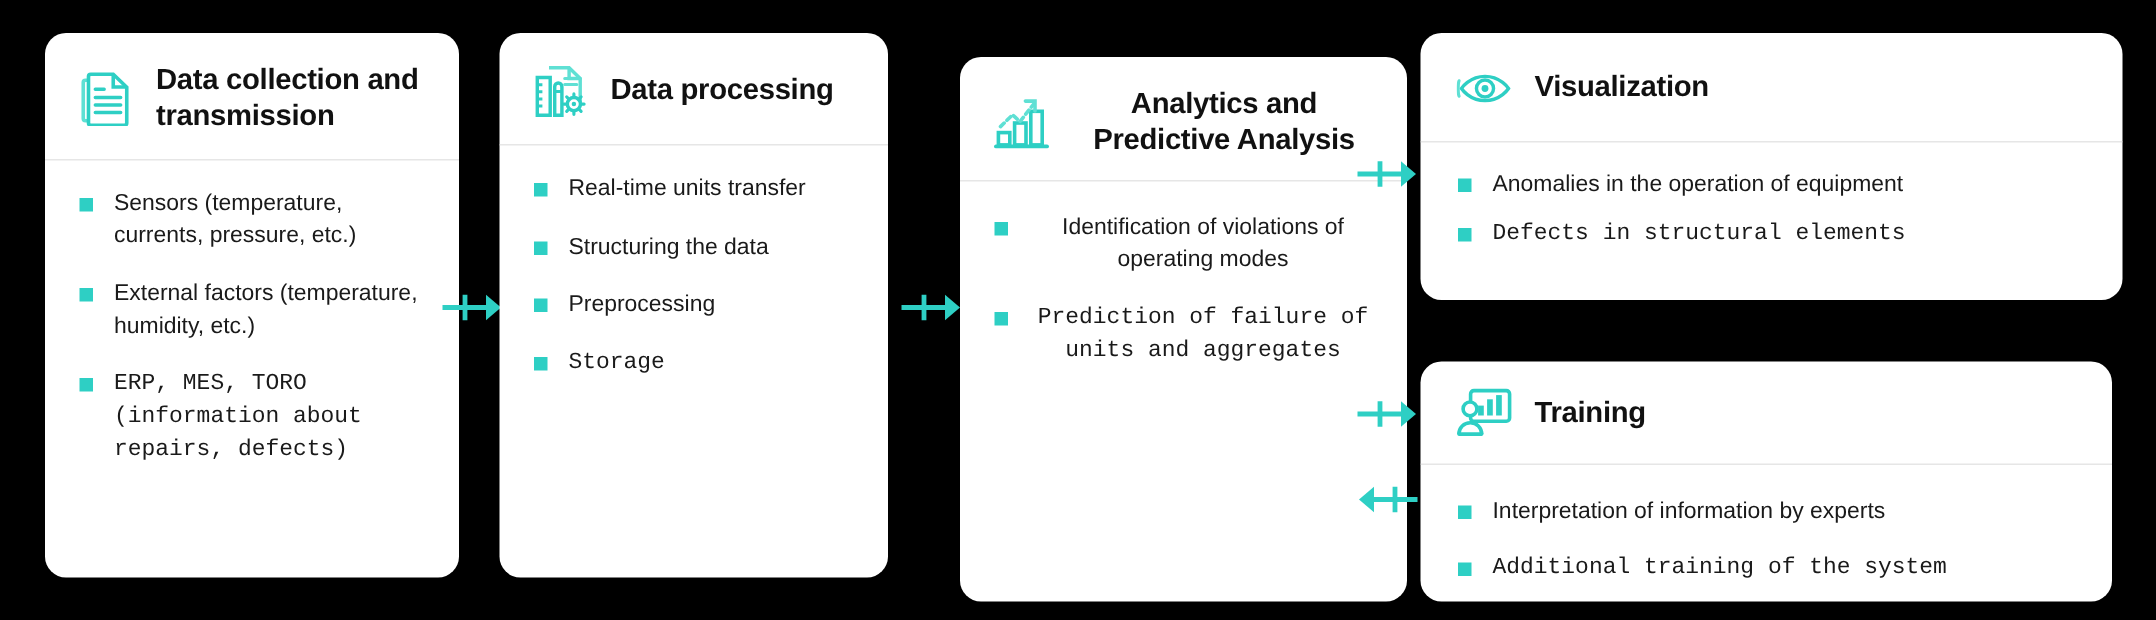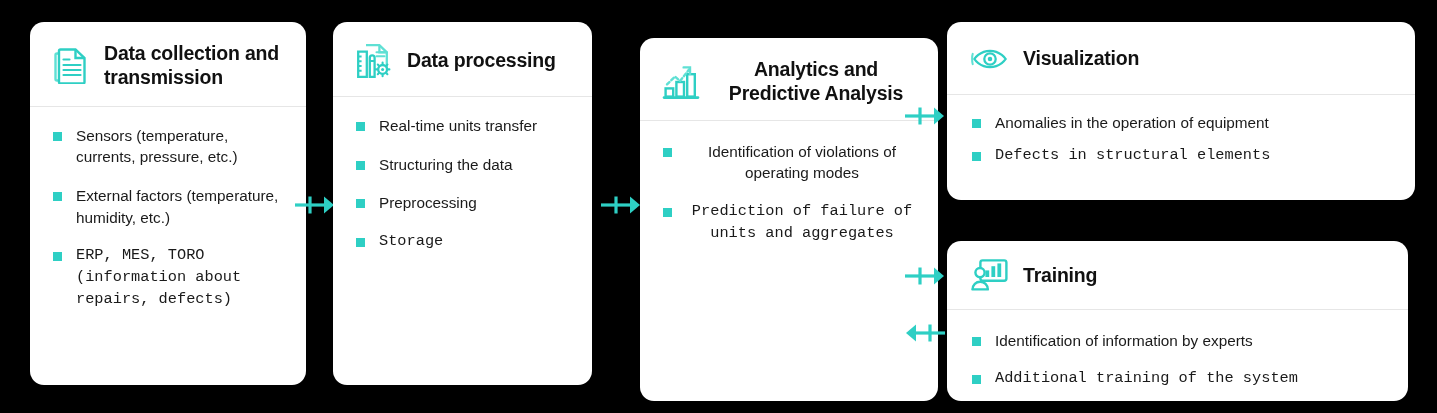--- a/index.html
+++ b/index.html
@@ -223,19 +223,19 @@
           <rect x="26.4" y="5.4" width="3.8" height="13.6" fill="#2ecfc4"></rect>
           <circle cx="9" cy="14.6" r="4.6" stroke="#2ecfc4" stroke-width="2.4" fill="#fff"></circle>
           <path d="M1.6 31.4c0-4.4 3.4-7.6 7.6-7.6s7.6 3.2 7.6 7.6" stroke="#2ecfc4" stroke-width="2.4" fill="#fff"></path>
           <path d="M1.6 31.4h15.2" stroke="#2ecfc4" stroke-width="2.4" stroke-linecap="round"></path>
         </svg>
       </span>
       <span class="card-title">Training</span>
     </div>
     <div class="card-body" style="padding:20px 20px 16px 24px;">
       <ul class="bullets">
-        <li style="margin-bottom:16px;">Identification of information by experts</li>
+        <li style="margin-bottom:16px;">Interpretation of information by experts</li>
         <li>Additional training of the system</li>
       </ul>
     </div>
   </div>
 
 </div>
 
 </body></html>

